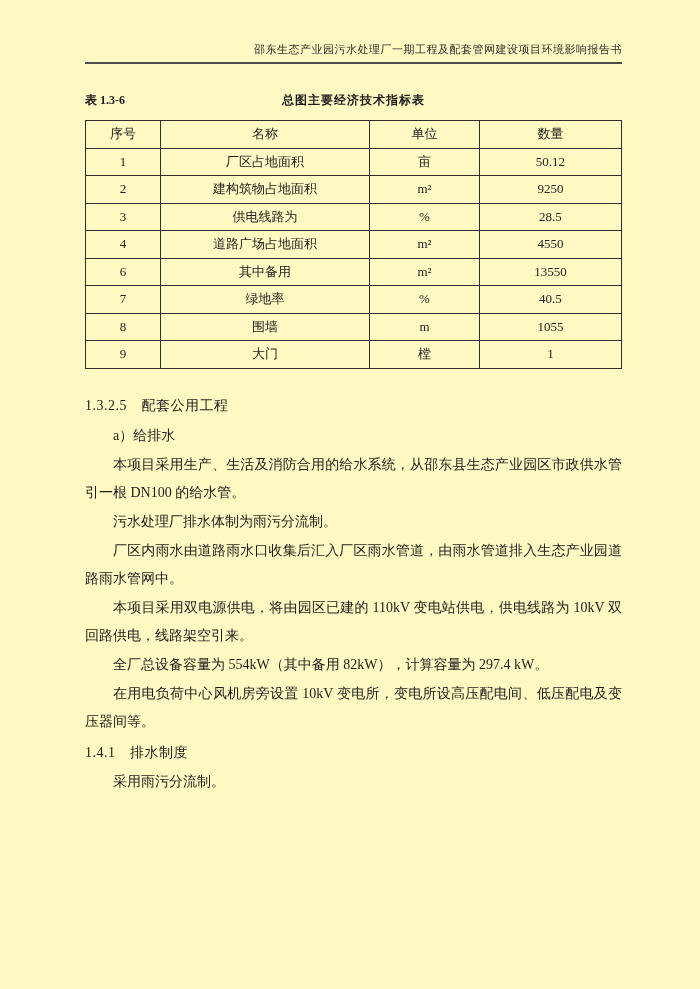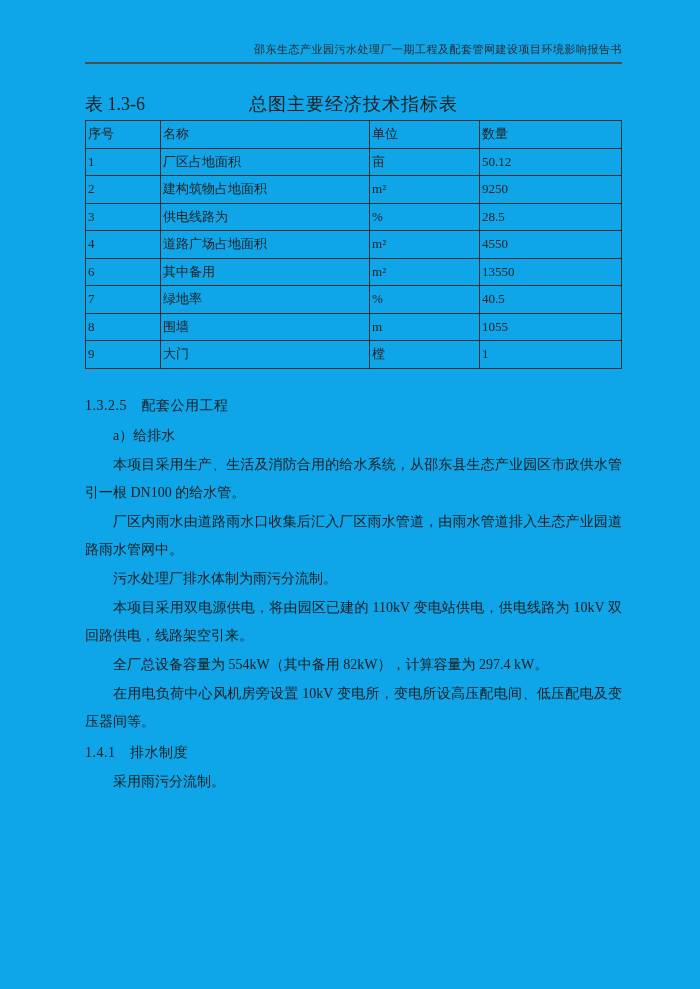--- a/index.html
+++ b/index.html
@@ -1,20 +1,20 @@
 <!DOCTYPE html>
 <html><head>
 <meta charset="utf-8">
 <style>
   html,body { margin:0; padding:0; background:#e8e8e8; }
   .page {
     position:relative;
     width:700px; height:989px;
     margin:0 auto;
-    background:#0ea5e9;
+    background:#fef9c3;
     font-family:"Liberation Serif","DejaVu Serif",serif;
     color:#1c1c1c;
     overflow:hidden;
   }
   .content {
     position:absolute;
     left:85px; top:42px;
     width:537px;
   }
   .doc-header {
@@ -23,43 +23,43 @@
     letter-spacing:0.5px;
     color:#2b2b2b;
     line-height:14px;
     padding-bottom:6px;
     border-bottom:2px solid #4d4d4d;
   }
   .caption {
     position:relative;
     margin-top:28px;
     height:20px;
-    font-size:18px;
-    font-weight:normal;
+    font-size:12px;
+    font-weight:bold;
   }
   .caption-label {
     position:absolute; left:0; top:0;
     font-family:"Liberation Serif","DejaVu Serif",serif;
   }
   .caption-title {
     position:absolute; left:0; right:0; top:0;
     text-align:center;
     font-family:"Liberation Sans","DejaVu Sans",sans-serif;
     letter-spacing:1px;
   }
   table.indicator {
     margin-top:8px;
     width:537px;
     border-collapse:collapse;
     table-layout:fixed;
     font-size:13px;
   }
   table.indicator th, table.indicator td {
     border:1px solid #2e2e2e;
-    text-align:left;
+    text-align:center;
     vertical-align:middle;
     height:26.5px;
     padding:0 2px;
     font-weight:normal;
     color:#222;
   }
   .doc-body { margin-top:23px; font-size:14px; line-height:28px; }
   .doc-body p { margin:0; }
   .doc-body p.p {
     text-indent:2em;
@@ -168,22 +168,22 @@
             <td>樘</td>
             <td>1</td>
           </tr>
         </tbody>
     </table>
 
     <div class="doc-body">
         <p class="h-plain">1.3.2.5　配套公用工程</p>
         <p class="sub">a）给排水</p>
         <p class="p">本项目采用生产、生活及消防合用的给水系统，从邵东县生态产业园区市政供水管引一根 DN100 的给水管。</p>
+        <p class="p">污水处理厂排水体制为雨污分流制。</p>
         <p class="p">厂区内雨水由道路雨水口收集后汇入厂区雨水管道，由雨水管道排入生态产业园道路雨水管网中。</p>
-        <p class="p">污水处理厂排水体制为雨污分流制。</p>
         <p class="p">本项目采用双电源供电，将由园区已建的 110kV 变电站供电，供电线路为 10kV 双回路供电，线路架空引来。</p>
         <p class="p">全厂总设备容量为 554kW（其中备用 82kW），计算容量为 297.4 kW。</p>
         <p class="p">在用电负荷中心风机房旁设置 10kV 变电所，变电所设高压配电间、低压配电及变压器间等。</p>
         <p class="h-plain">1.4.1　排水制度</p>
         <p class="p">采用雨污分流制。</p>
       </div>
 
   </div>
 
 </div>

